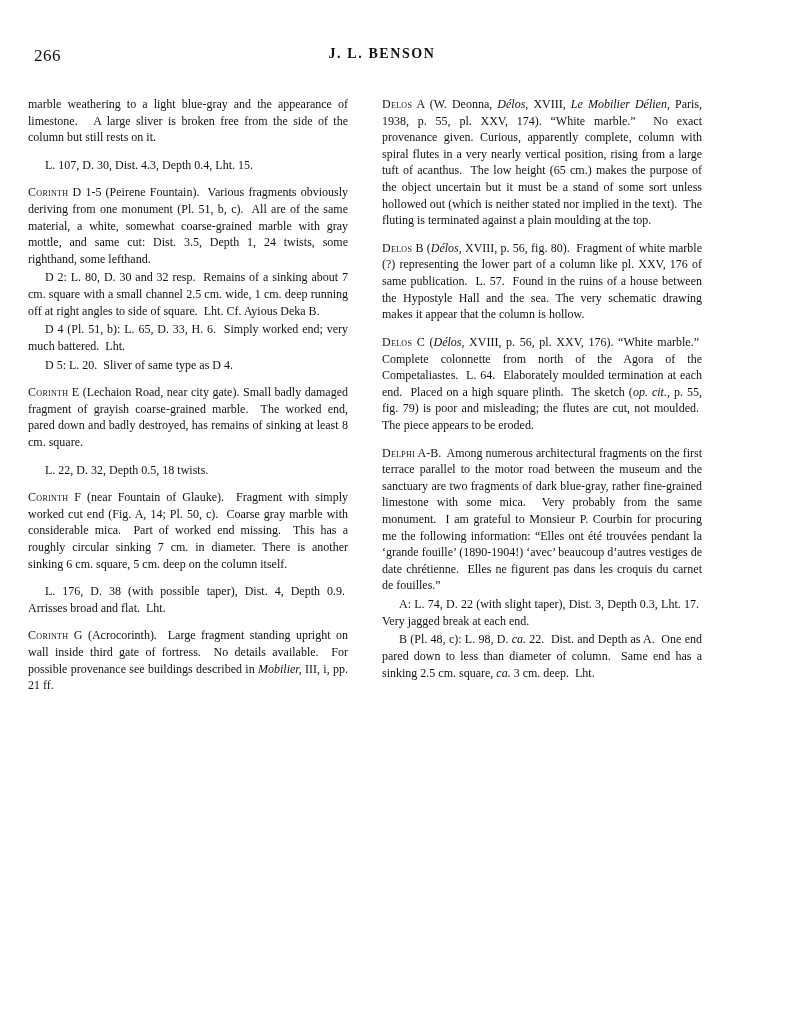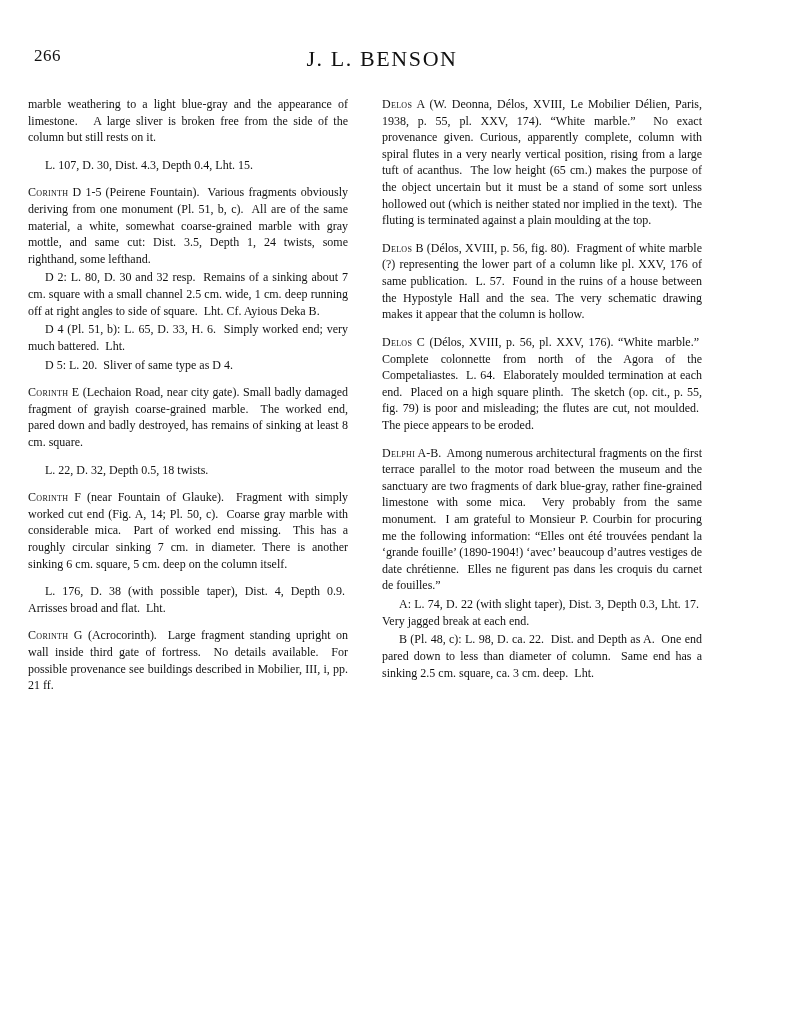--- a/index.html
+++ b/index.html
@@ -27,22 +27,23 @@
   }
   .folio {
     position: absolute;
     left: 6px;
     top: 0;
     font-size: 17px;
     letter-spacing: 0.5px;
   }
   .author-head {
     text-align: center;
-    font-size: 22px;
+    font-size: 14px;
     letter-spacing: 1.6px;
+    font-weight: bold;
   }
   .columns {
     display: flex;
     gap: 34px;
     align-items: flex-start;
   }
   .col {
     width: 320px;
     font-size: 12px;
     line-height: 1.385;
@@ -66,20 +67,21 @@
   }
   p.indent-gap {
     margin-top: 11px;
     text-indent: 17px;
   }
   .sc {
     font-variant: small-caps;
     letter-spacing: 0.3px;
   }
   .it {
+    font-style: italic;
   }
 </style>
 </head>
 <body>
 
 <div class="page">
 
   <div class="running-head">
     <div class="folio">266</div>
     <div class="author-head">J. L. BENSON</div>

